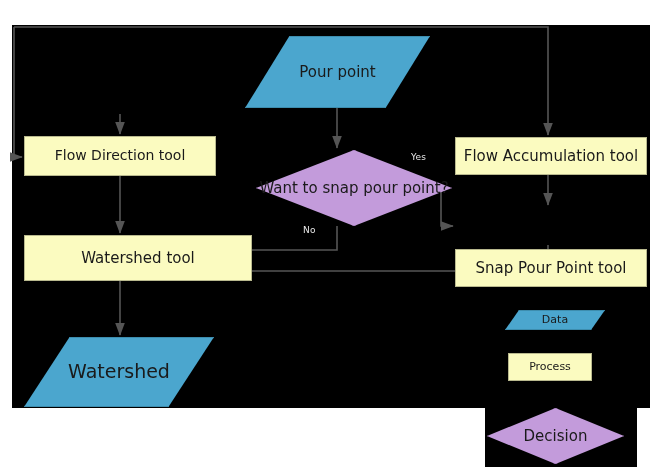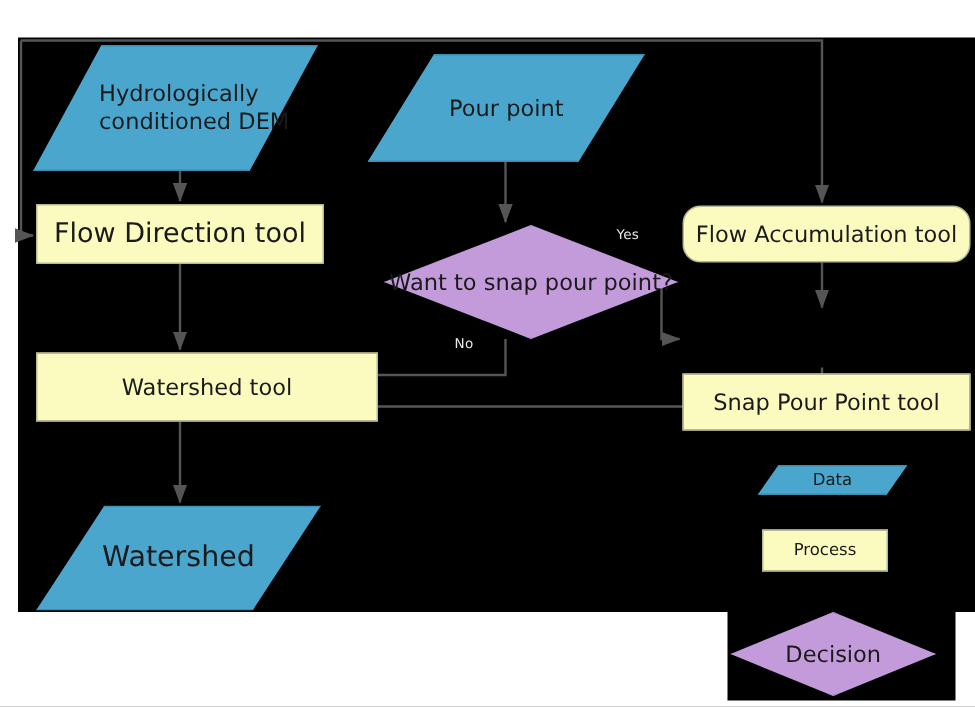--- a/index.html
+++ b/index.html
@@ -84,23 +84,23 @@
     text-align: center;
   }
 
   
   #node-dem      { left: 22px;  top: 30px;  width: 190px; height: 84px;  font-size: 15px; }
   #node-dem .txt { padding-left: 44px; text-align: left; }
 
   #node-pour       { left: 245px; top: 36px;  width: 185px; height: 72px;  font-size: 15px; }
   #node-pour .txt  { text-align: center; padding-left: 0; }
 
-  #node-flowdir  { left: 24px;  top: 136px; width: 192px; height: 40px; font-size: 18px; }
+  #node-flowdir  { left: 24px;  top: 136px; width: 192px; height: 40px; font-size: 14px; }
   #node-watershedtool { left: 24px; top: 235px; width: 228px; height: 46px; font-size: 15px; }
-  #node-flowaccum { left: 455px; top: 137px; width: 192px; height: 38px; font-size: 15px; border-radius: 12px; }
+  #node-flowaccum { left: 455px; top: 137px; width: 192px; height: 38px; font-size: 15px; }
   #node-snap      { left: 455px; top: 207px; width: 192px; height: 38px; font-size: 15px; margin-top: 42px; }
 
   #node-decision  { left: 232px; top: 150px; width: 196px; height: 76px; font-size: 15px; margin-left: 24px; }
 
   #node-watershed     { left: 24px; top: 337px; width: 190px; height: 70px; font-size: 19px; }
   #node-watershed .txt{ text-align: center; padding-left: 0; }
 
   
   #legend-data      { left: 505px; top: 310px; width: 100px; height: 20px; font-size: 11px; }
   #legend-data .txt { text-align: center; padding-left: 0; }
@@ -153,24 +153,20 @@
 
       <path d="M337,226 L337,250 L219,250"></path>
 
       <path d="M548,245 L548,271 L219,271"></path>
     </g>
   </svg>
 
   <div class="edge-label" id="label-yes">Yes</div>
   <div class="edge-label" id="label-no">No</div>
 
-  <div class="node data-shape" id="node-dem">
-    <span class="fill"></span>
-    <span class="txt">Hydrologically conditioned DEM</span>
-  </div>
 
   <div class="node data-shape" id="node-pour">
     <span class="fill"></span>
     <span class="txt">Pour point</span>
   </div>
 
   <div class="node process" id="node-flowdir">
     <span class="txt">Flow Direction tool</span>
   </div>
 

